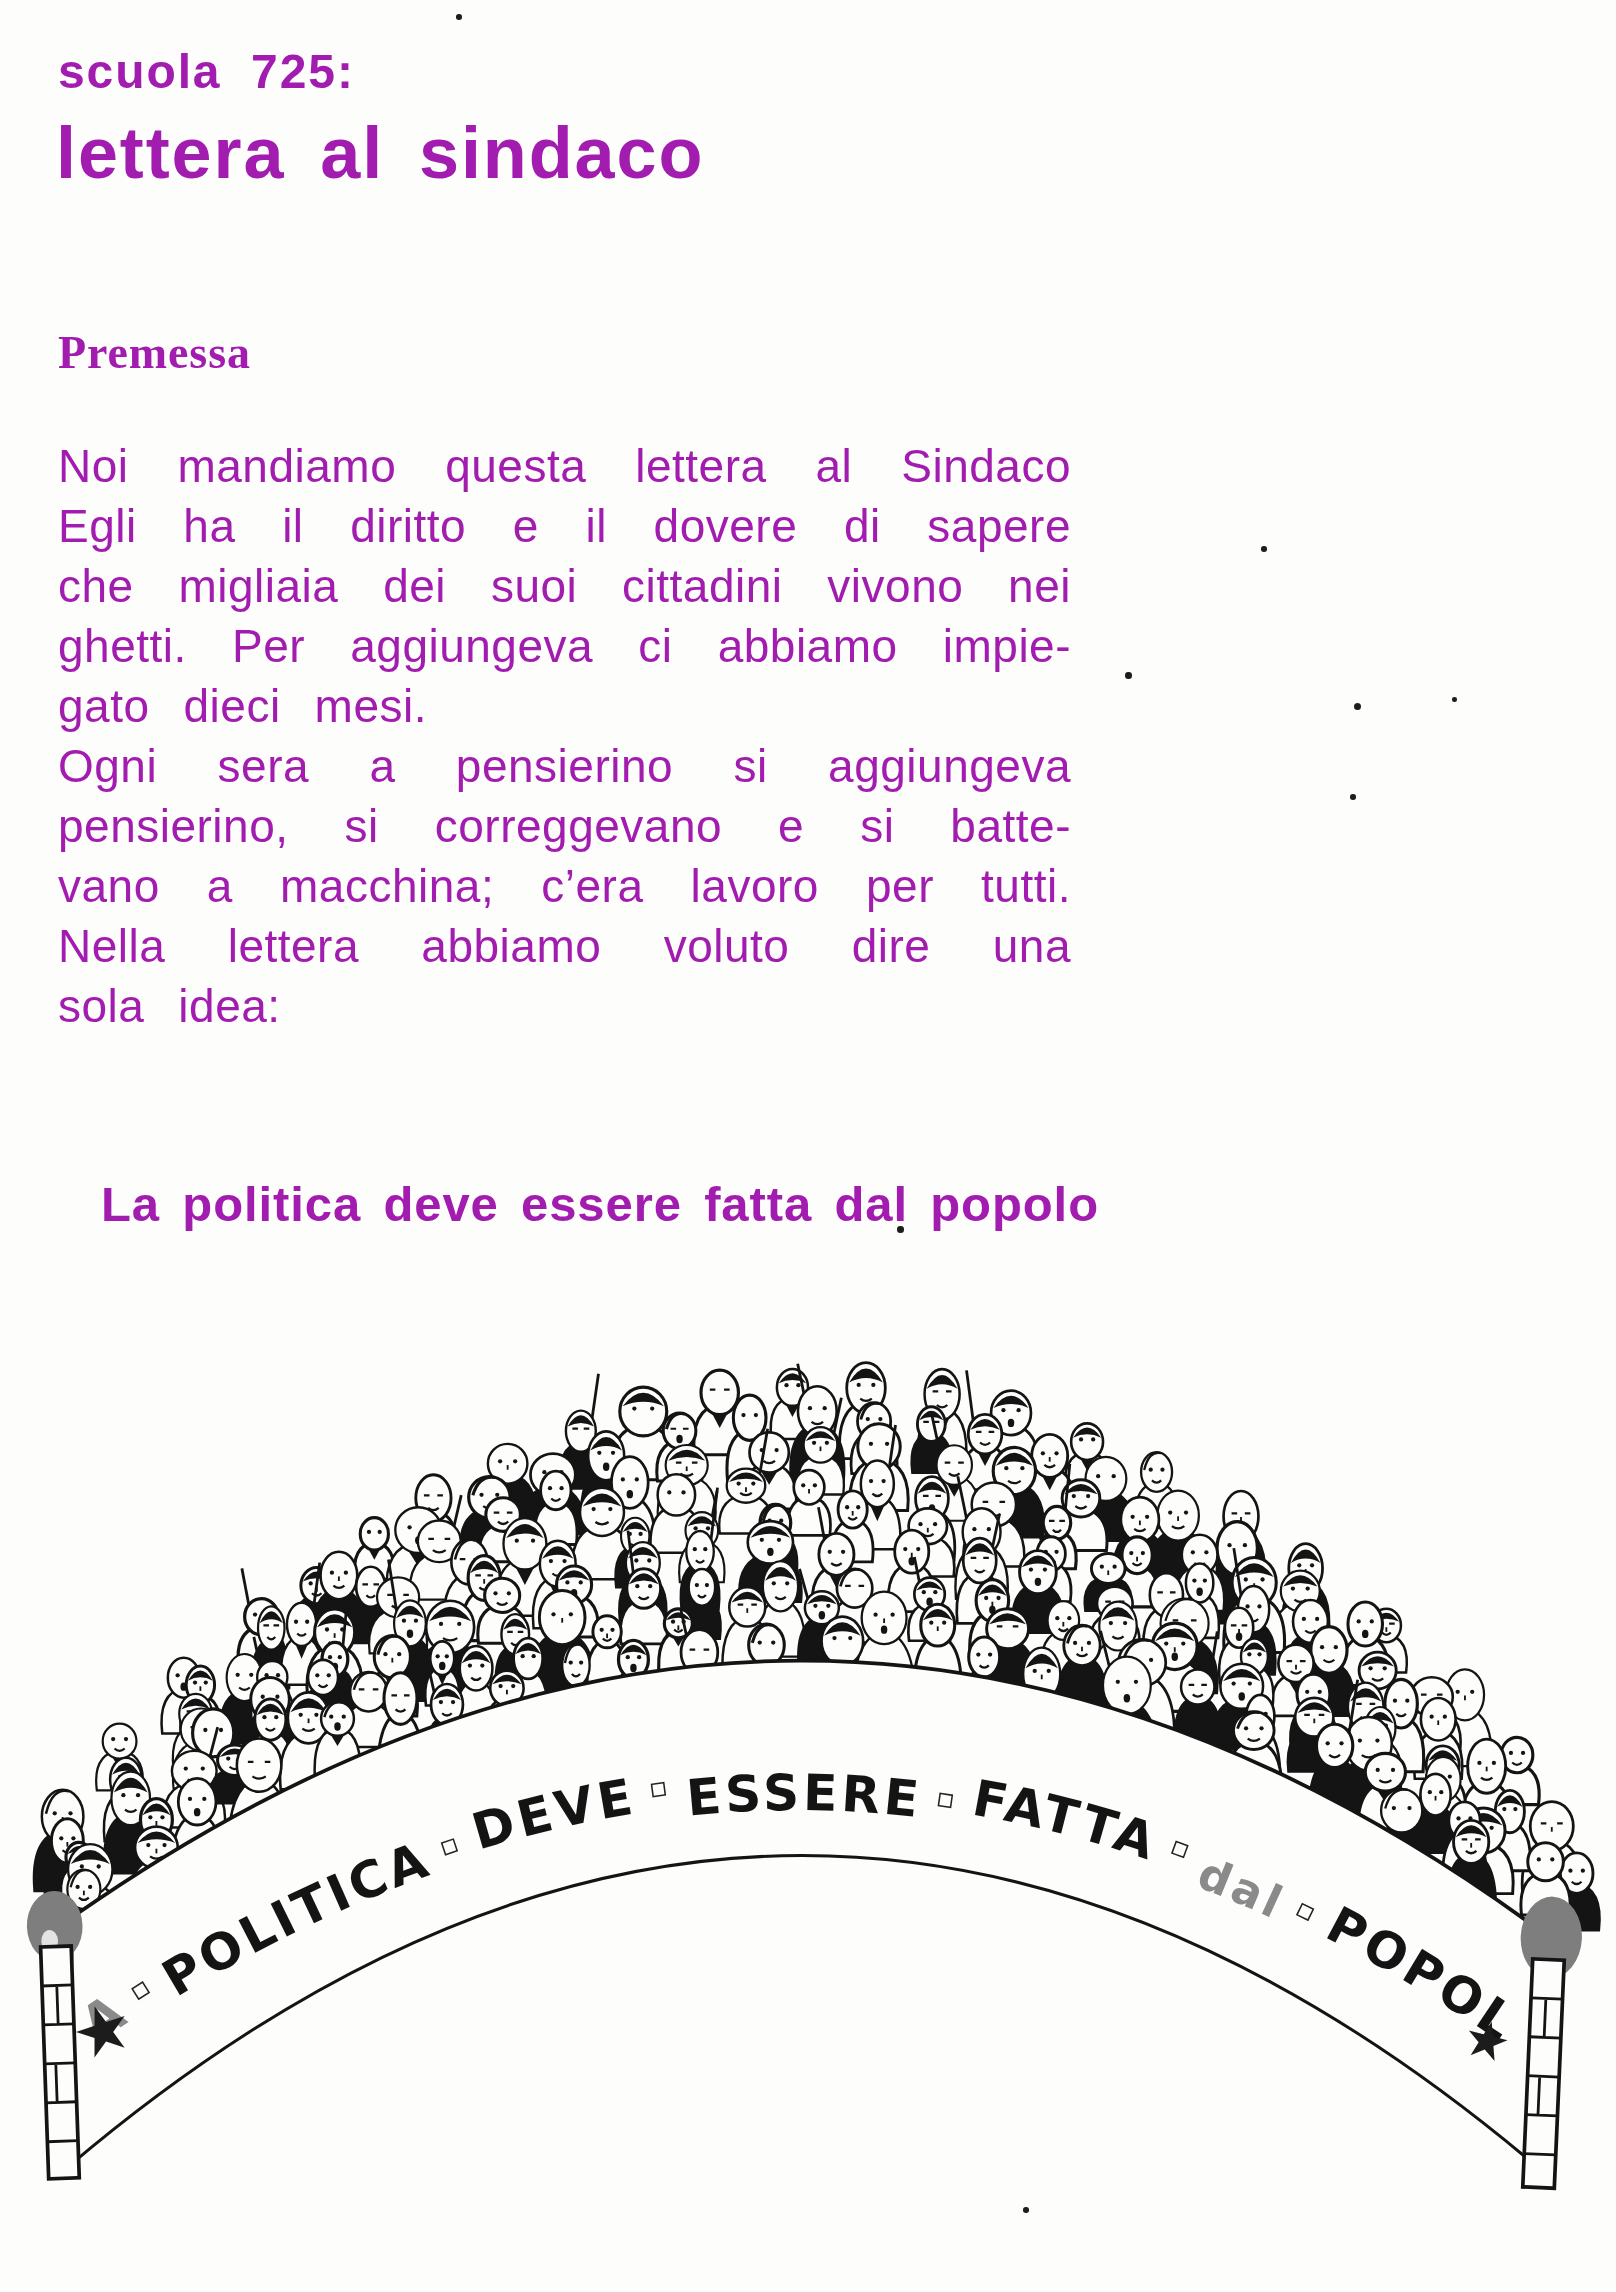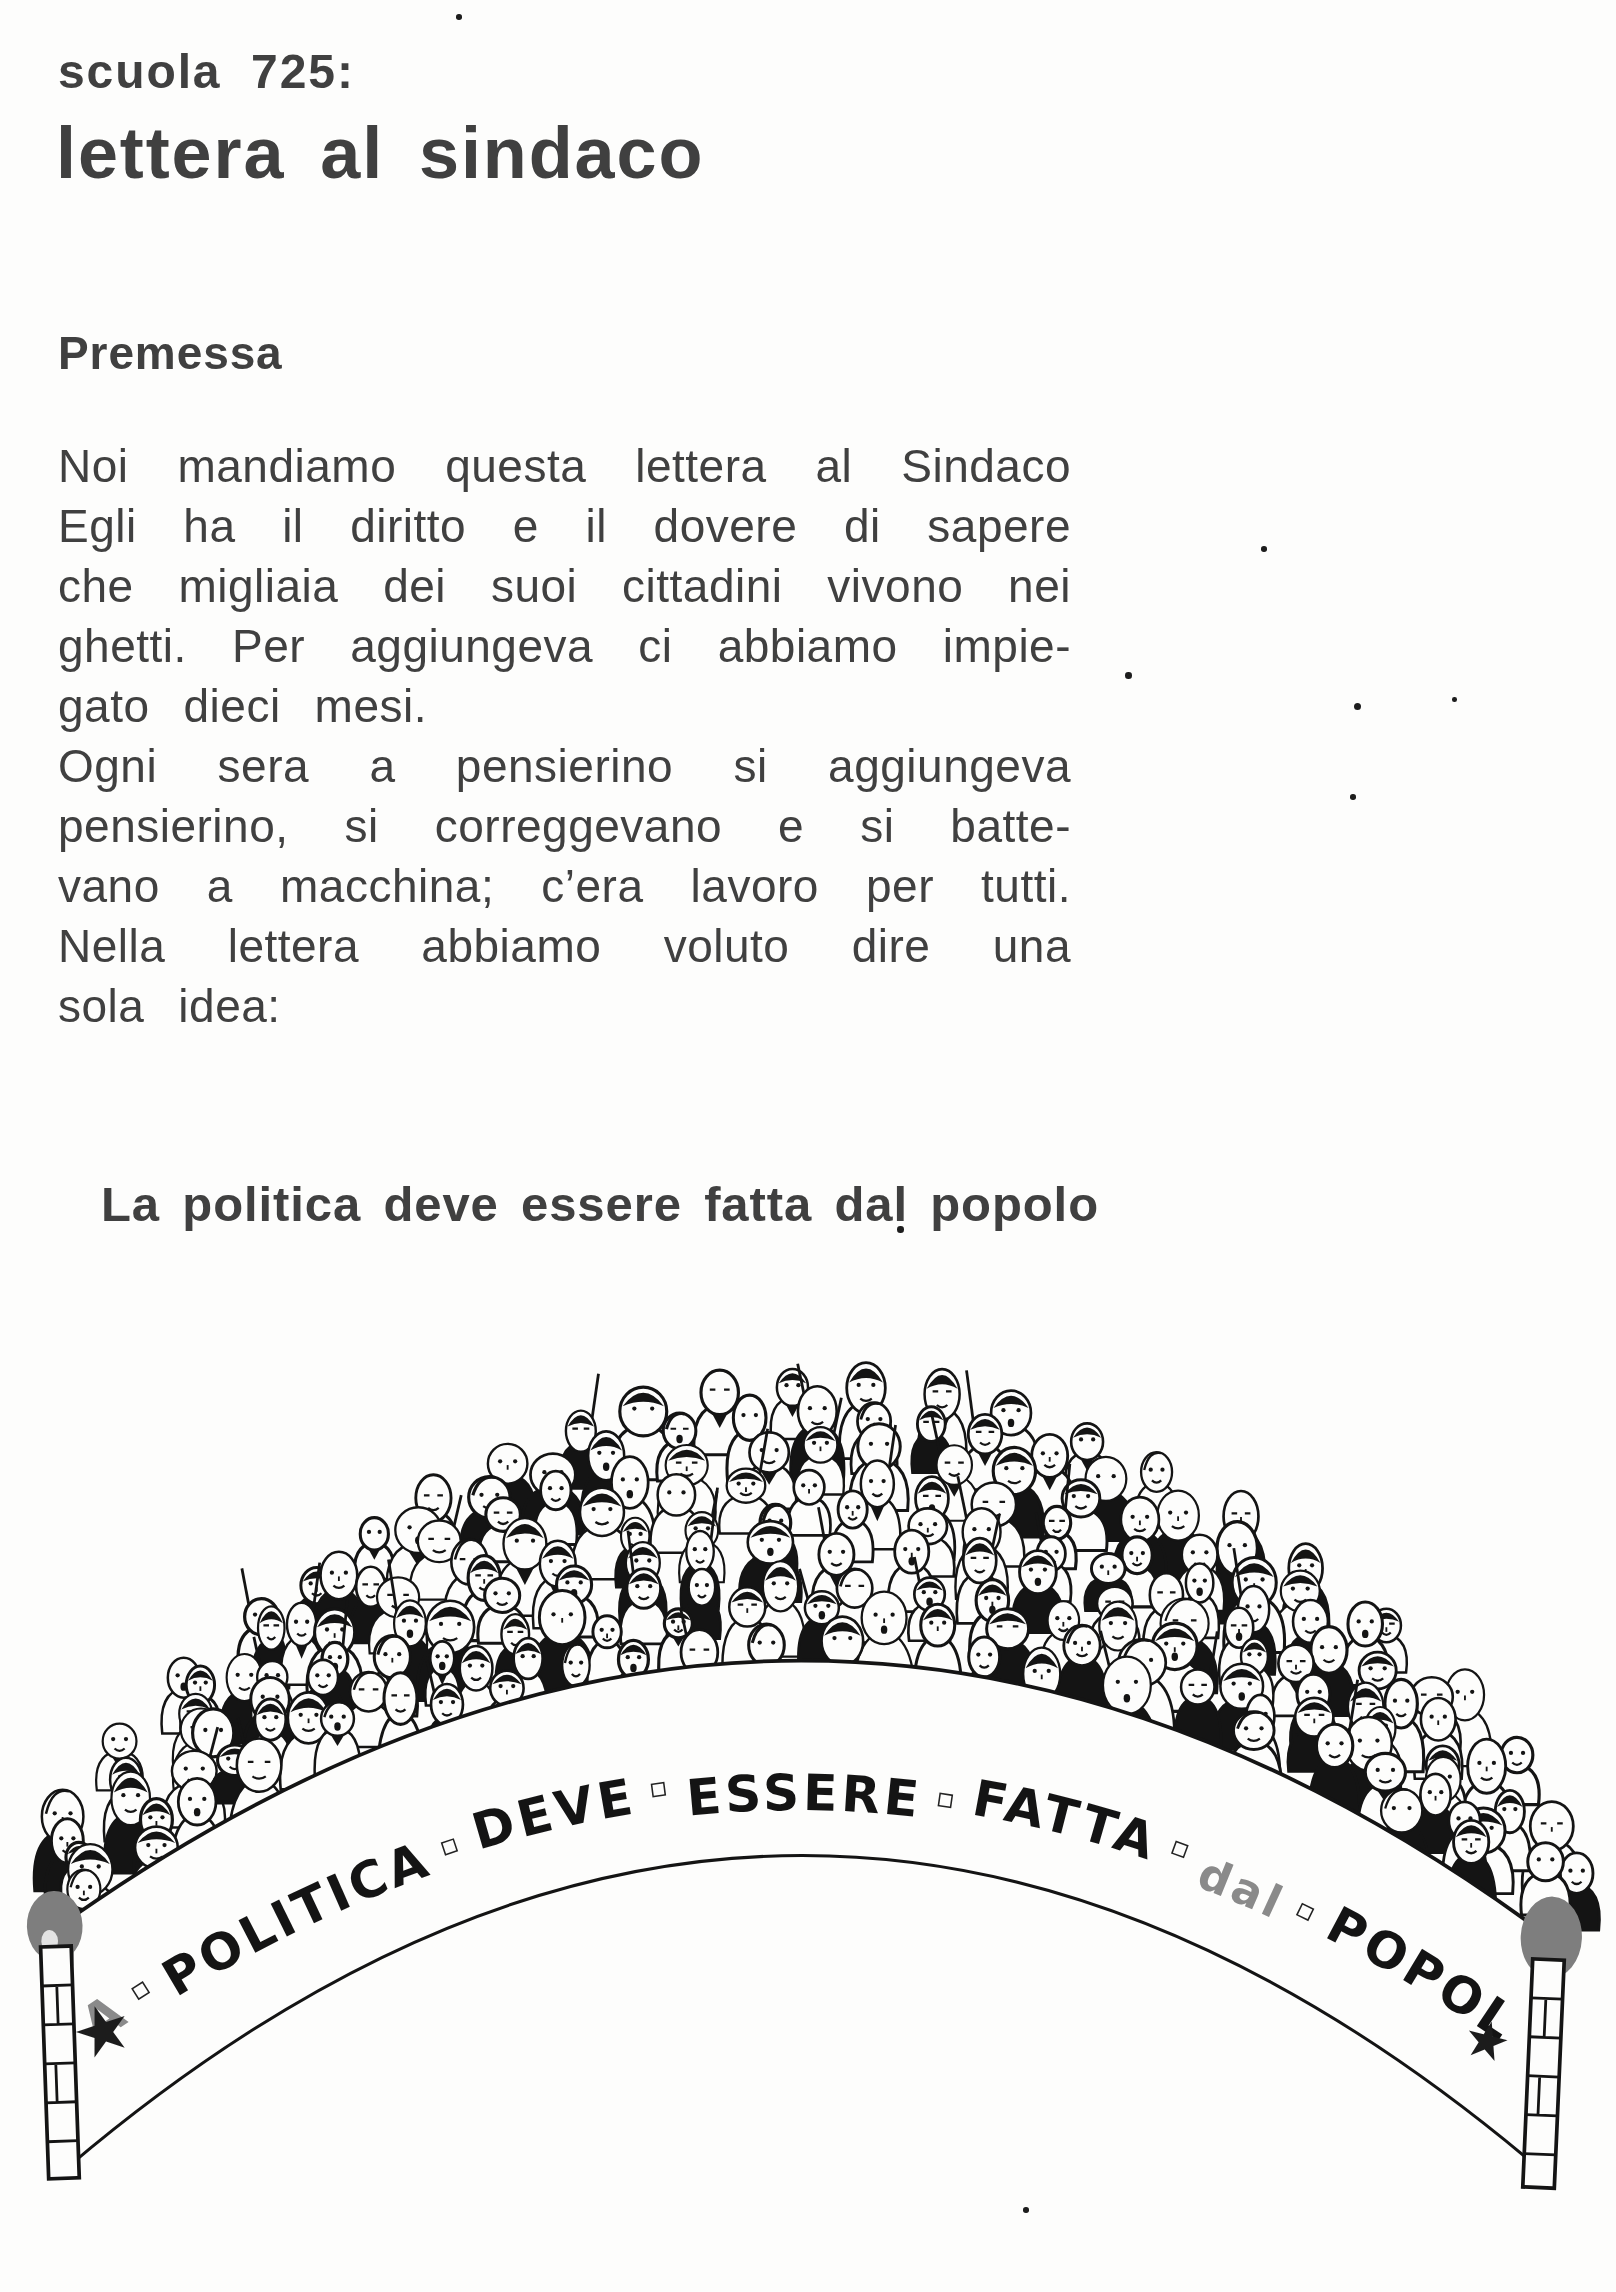--- a/index.html
+++ b/index.html
@@ -1,33 +1,33 @@
 <!DOCTYPE html>
 <html style="font-size:15px"><head>
 <meta charset="utf-8">
 <style>
   html,body{margin:0;padding:0;background:#e8e8e6;}
   .page{
     position:relative; width:1617px; height:2293px;
-    background:#fdfdfc; overflow:hidden; color:#404040;
+    background:#fdfdfc; overflow:hidden; color:#a21caf;
     font-family:"Liberation Sans", sans-serif;
   }
   .kicker{
     position:absolute; left:58px; top:48px;
     font-size:48px; font-weight:bold; letter-spacing:1.9px; word-spacing:0.30em;
     line-height:1;
   }
   .title{
     position:absolute; left:56px; top:117px;
     font-size:72px; font-weight:bold; letter-spacing:1.9px; word-spacing:0.18em;
     line-height:1;
   }
   .heading{
     position:absolute; left:58px; top:330px;
-    font-size:46px; font-weight:bold; letter-spacing:0.9px; line-height:1;
+    font-size:46px; font-weight:bold; letter-spacing:0.9px; line-height:1;font-family:Liberation Serif, serif;
   }
   .bodytext{
     position:absolute; left:58px; top:436px; width:1013px;
     font-size:46px; line-height:60px; letter-spacing:0.5px;
   }
   .bodytext .line{ word-spacing:0.45em; white-space:nowrap; }
   .bodytext .line.j{
     white-space:normal; word-spacing:0.2em;
     text-align:justify; text-align-last:justify;
   }

